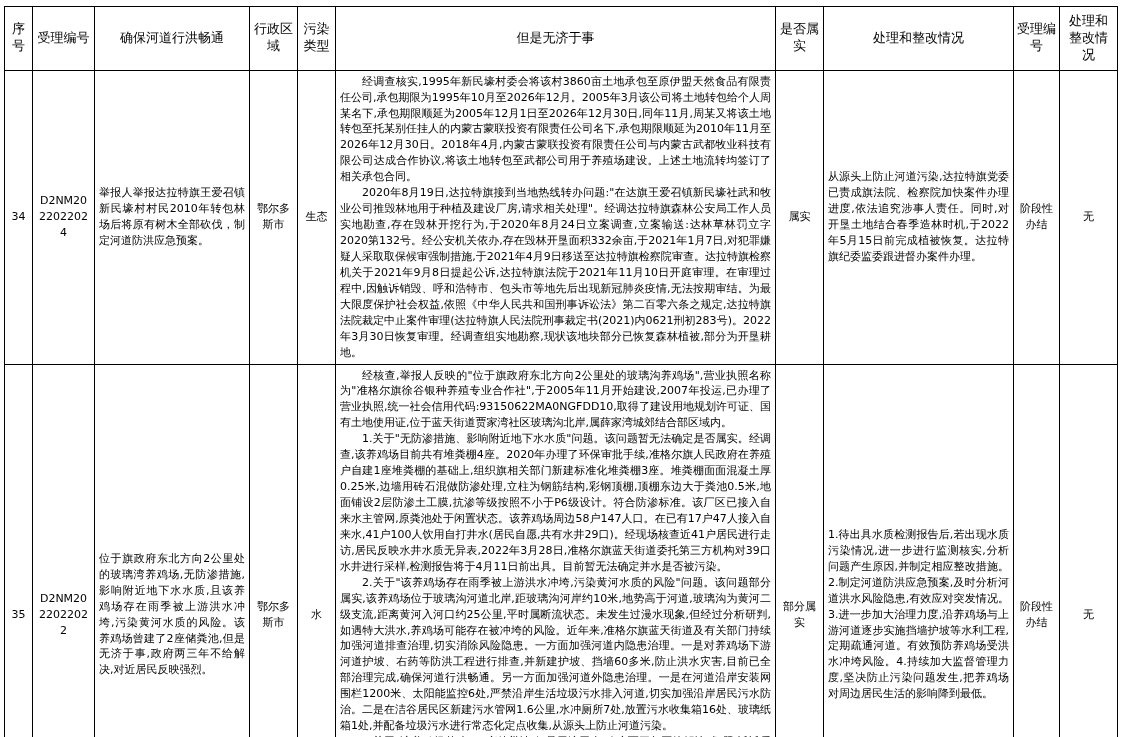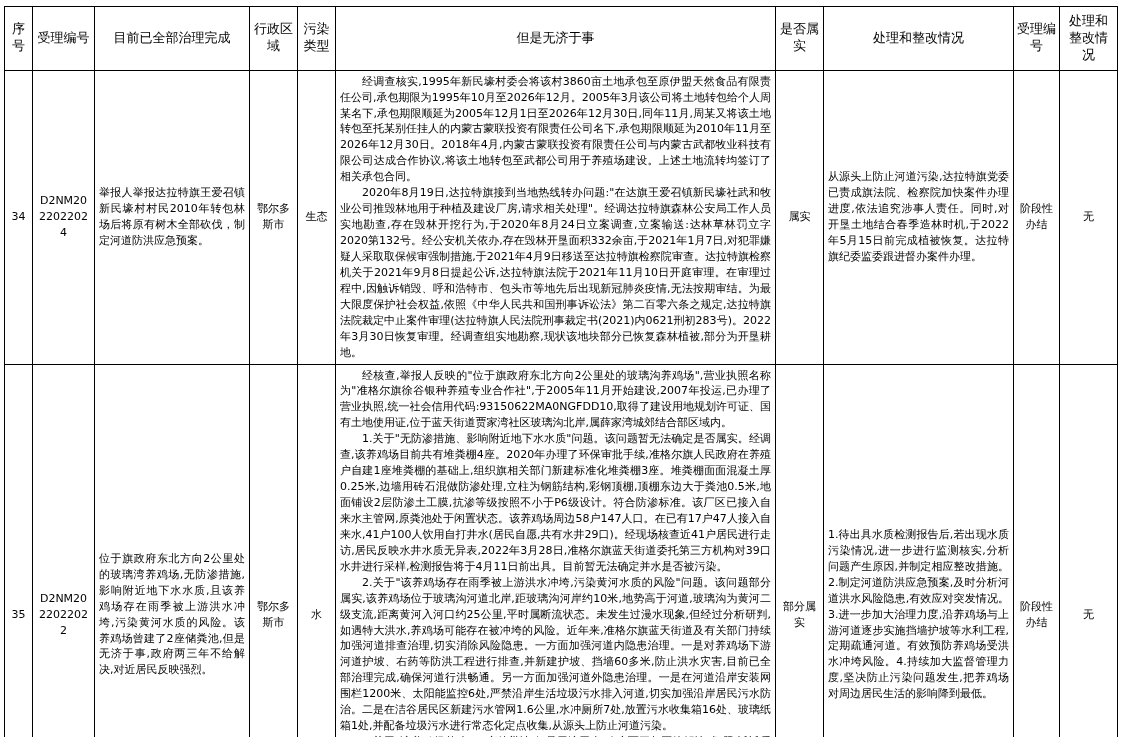--- a/index.html
+++ b/index.html
@@ -91,21 +91,21 @@
       <col class="c-invest">
       <col class="c-true">
       <col class="c-handle">
       <col class="c-done">
       <col class="c-resp">
     </colgroup>
     <thead>
       <tr>
         <th>序号</th>
         <th>受理编号</th>
-        <th>目前已全部治理完成</th>
+        <th>确保河道行洪畅通</th>
         <th>行政区域</th>
         <th>污染类型</th>
         <th>但是无济于事</th>
         <th>是否属实</th>
         <th>处理和整改情况</th>
         <th>受理编号</th>
         <th>处理和整改情况</th>
       </tr>
     </thead>
     <tbody>

